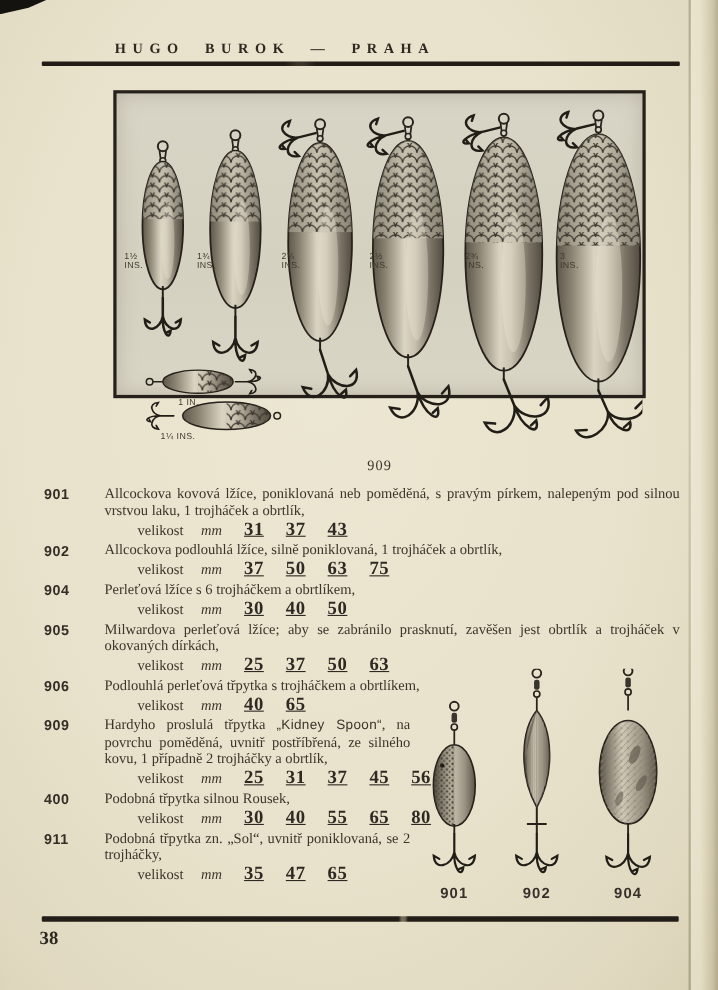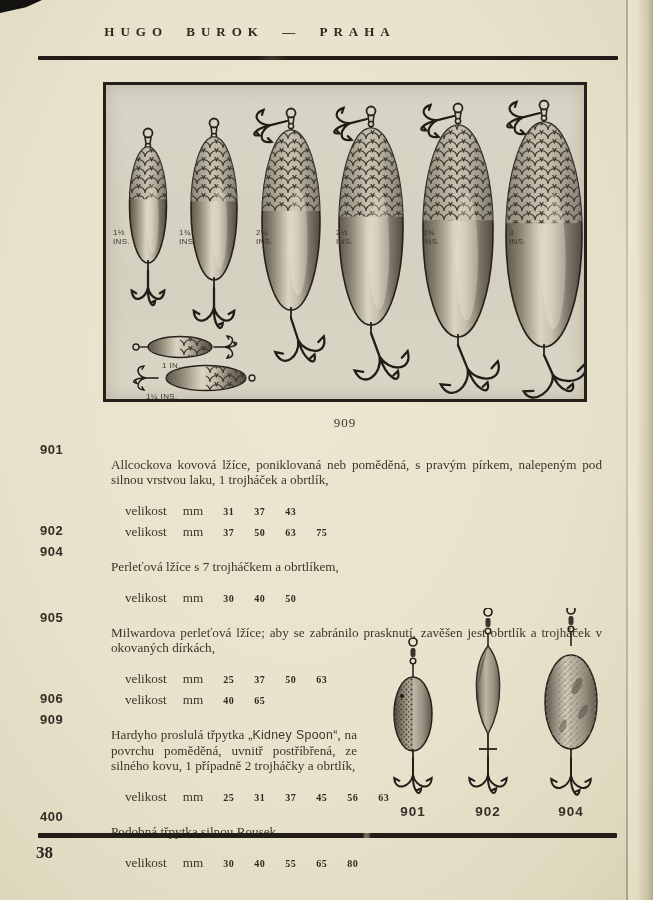--- a/index.html
+++ b/index.html
@@ -6,42 +6,42 @@
   .page{position:relative;width:653px;height:900px;overflow:hidden;
     background:
       radial-gradient(ellipse at 45% 40%, #ece7d2 0%, #e8e2cc 55%, #e0d9c0 85%, #d8d0b4 100%);
     font-family:"Liberation Serif", serif; color:#39332a;}
   .scan-corner{position:absolute;left:0;top:0;width:42px;height:13px;background:#151310;
     clip-path:polygon(0 0,100% 0,62% 55%,0 100%);}
   .crease-line{position:absolute;left:626px;top:0;bottom:0;width:2px;
     background:linear-gradient(180deg, rgba(105,95,65,.38), rgba(105,95,65,.18) 40%, rgba(105,95,65,.42));}
   .page-edge{position:absolute;right:0;top:0;bottom:0;width:25px;
     background:linear-gradient(90deg, rgba(255,255,245,.25) 0%, rgba(238,232,210,.5) 35%, rgba(178,168,132,.35) 78%, rgba(140,130,96,.5) 100%);}
-  .header-title{position:absolute;top:24px;left:0;width:500px;text-align:center;
+  .header-title{position:absolute;top:36px;left:0;width:500px;text-align:center;
     font-weight:bold;font-size:13px;letter-spacing:6px;word-spacing:9px;color:#2d2921;}
   .header-rule{position:absolute;top:56px;left:38px;width:580px;height:4px;background:
     linear-gradient(90deg,#211d16 0 38%, #3a3429 40% 41%, #211d16 43% 100%);border-radius:1px;}
-  .plate{position:absolute;left:103px;top:82px;width:484px;height:320px;box-sizing:border-box;
+  .plate{position:absolute;left:103px;top:82px;width:484px;height:280px;box-sizing:border-box;
     border:3px solid #25211a;background:linear-gradient(180deg,#d9d5c6,#d5d1c0 60%,#dad6c5);
     box-shadow:inset 0 0 18px rgba(90,84,66,.25);}
   .plate svg{display:block;}
   .plate-caption{position:absolute;left:103px;top:415px;width:484px;text-align:center;
     font-size:13px;letter-spacing:1px;color:#3a342b;}
   .entries{position:absolute;left:40px;top:441px;width:578px;}
   .entry{display:flex;margin-bottom:3px;}
   .entry .num{flex:0 0 55px;font-family:"Liberation Sans",sans-serif;font-weight:bold;
     font-size:13px;color:#322d25;padding-top:1px;letter-spacing:.5px;}
   .entry .body{flex:1;font-size:13.2px;line-height:15px;text-align:justify;color:#3b352b;}
   .entry.narrow .body{flex:0 0 278px;max-width:278px;}
-  .desc{margin:16px;}
+  .desc{margin:0;}
   .desc .bseg{font-family:"Liberation Sans",sans-serif;font-weight:normal;font-size:12.3px;letter-spacing:.3px;}
   .sizes{margin:2px 0 0 30px;white-space:nowrap;}
   .sizes .size-word{margin-right:16px;margin-top:32px;}
-  .sizes .unit{margin-right:20px;}
-  .sizes .val{font-weight:bold;font-size:10px;margin-right:20px;letter-spacing:.5px;color:#2e2922;}
+  .sizes .unit{font-style:italic;margin-right:20px;}
+  .sizes .val{font-weight:bold;font-size:17px;margin-right:20px;letter-spacing:.5px;color:#2e2922;text-decoration:underline;}
   .figure{position:absolute;left:385px;top:608px;width:230px;height:222px;}
   .figure-labels{position:absolute;left:0;top:196px;width:230px;height:20px;}
   .figure-labels span{position:absolute;transform:translateX(-50%);
     font-family:"Liberation Sans",sans-serif;font-weight:bold;font-size:13.5px;
     letter-spacing:1px;color:#35302a;}
   .bottom-rule{position:absolute;top:833px;left:38px;width:579px;height:4.5px;background:
     linear-gradient(90deg,#221e17 0 56%, #746c58 56.5% 57%, #221e17 57.5% 100%);border-radius:1px;}
   .page-number{position:absolute;top:843px;left:36px;font-weight:bold;font-size:17px;color:#2c2820;}
   .plate-label{font-family:"Liberation Sans",sans-serif;font-size:8px;letter-spacing:.4px;fill:#3e382d;}
 </style>
@@ -337,55 +337,64 @@
       <div class="entry">
         <span class="num">901</span>
         <div class="body">
           <p class="desc"><span>Allcockova kovová lžíce, poniklovaná neb poměděná, s pravým pírkem, nalepeným pod silnou vrstvou laku, 1 trojháček a obrtlík,</span></p>
           <p class="sizes"><span class="size-word">velikost</span><span class="unit">mm</span><span class="val">31</span><span class="val">37</span><span class="val">43</span></p>
         </div>
       </div>
       <div class="entry">
         <span class="num">902</span>
         <div class="body">
+          <p class="desc"><span>Allcockova podlouhlá lžíce, silně poniklovaná, 1 trojháček a obrtlík,</span></p>
           <p class="sizes"><span class="size-word">velikost</span><span class="unit">mm</span><span class="val">37</span><span class="val">50</span><span class="val">63</span><span class="val">75</span></p>
         </div>
       </div>
       <div class="entry">
         <span class="num">904</span>
         <div class="body">
-          <p class="desc"><span>Perleťová lžíce s 7 trojháčkem a obrtlíkem,</span></p>
+          <p class="desc"><span>Perleťová lžíce s 6 trojháčkem a obrtlíkem,</span></p>
           <p class="sizes"><span class="size-word">velikost</span><span class="unit">mm</span><span class="val">30</span><span class="val">40</span><span class="val">50</span></p>
         </div>
       </div>
       <div class="entry">
         <span class="num">905</span>
         <div class="body">
           <p class="desc"><span>Milwardova perleťová lžíce; aby se zabránilo prasknutí, zavěšen jest obrtlík a trojháček v okovaných dírkách,</span></p>
           <p class="sizes"><span class="size-word">velikost</span><span class="unit">mm</span><span class="val">25</span><span class="val">37</span><span class="val">50</span><span class="val">63</span></p>
         </div>
       </div>
       <div class="entry">
         <span class="num">906</span>
         <div class="body">
+          <p class="desc"><span>Podlouhlá perleťová třpytka s trojháčkem a obrtlíkem,</span></p>
           <p class="sizes"><span class="size-word">velikost</span><span class="unit">mm</span><span class="val">40</span><span class="val">65</span></p>
         </div>
       </div>
       <div class="entry narrow">
         <span class="num">909</span>
         <div class="body">
           <p class="desc"><span>Hardyho proslulá třpytka </span><span class="bseg">„Kidney Spoon“</span><span>, na povrchu poměděná, uvnitř postříbřená, ze silného kovu, 1 případně 2 trojháčky a obrtlík,</span></p>
           <p class="sizes"><span class="size-word">velikost</span><span class="unit">mm</span><span class="val">25</span><span class="val">31</span><span class="val">37</span><span class="val">45</span><span class="val">56</span><span class="val">63</span></p>
         </div>
       </div>
       <div class="entry narrow">
         <span class="num">400</span>
         <div class="body">
           <p class="desc"><span>Podobná třpytka silnou Rousek,</span></p>
           <p class="sizes"><span class="size-word">velikost</span><span class="unit">mm</span><span class="val">30</span><span class="val">40</span><span class="val">55</span><span class="val">65</span><span class="val">80</span></p>
+        </div>
+      </div>
+      <div class="entry narrow">
+        <span class="num">911</span>
+        <div class="body">
+          <p class="desc"><span>Podobná třpytka zn. „Sol“, uvnitř poniklovaná, se 2 trojháčky,</span></p>
+          <p class="sizes"><span class="size-word">velikost</span><span class="unit">mm</span><span class="val">35</span><span class="val">47</span><span class="val">65</span></p>
         </div>
       </div>
     </div>
 
   <div class="figure">
     <div id="figure-svg-holder"><svg width="230" height="196" viewBox="0 0 230 196">
           <defs>
     <linearGradient id="figG" x1="0" y1="0" x2="1" y2="0">
       <stop offset="0" stop-color="#565045"></stop>
               <stop offset=".4" stop-color="#cfc9b7"></stop>

